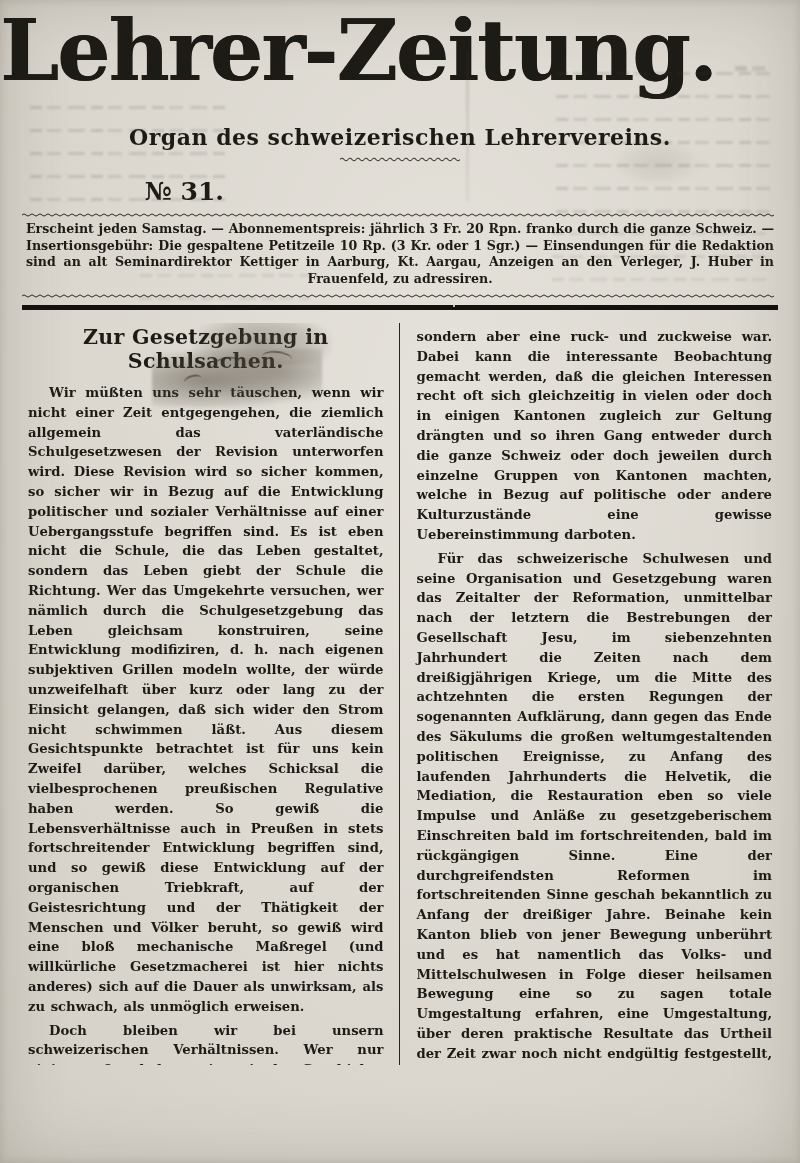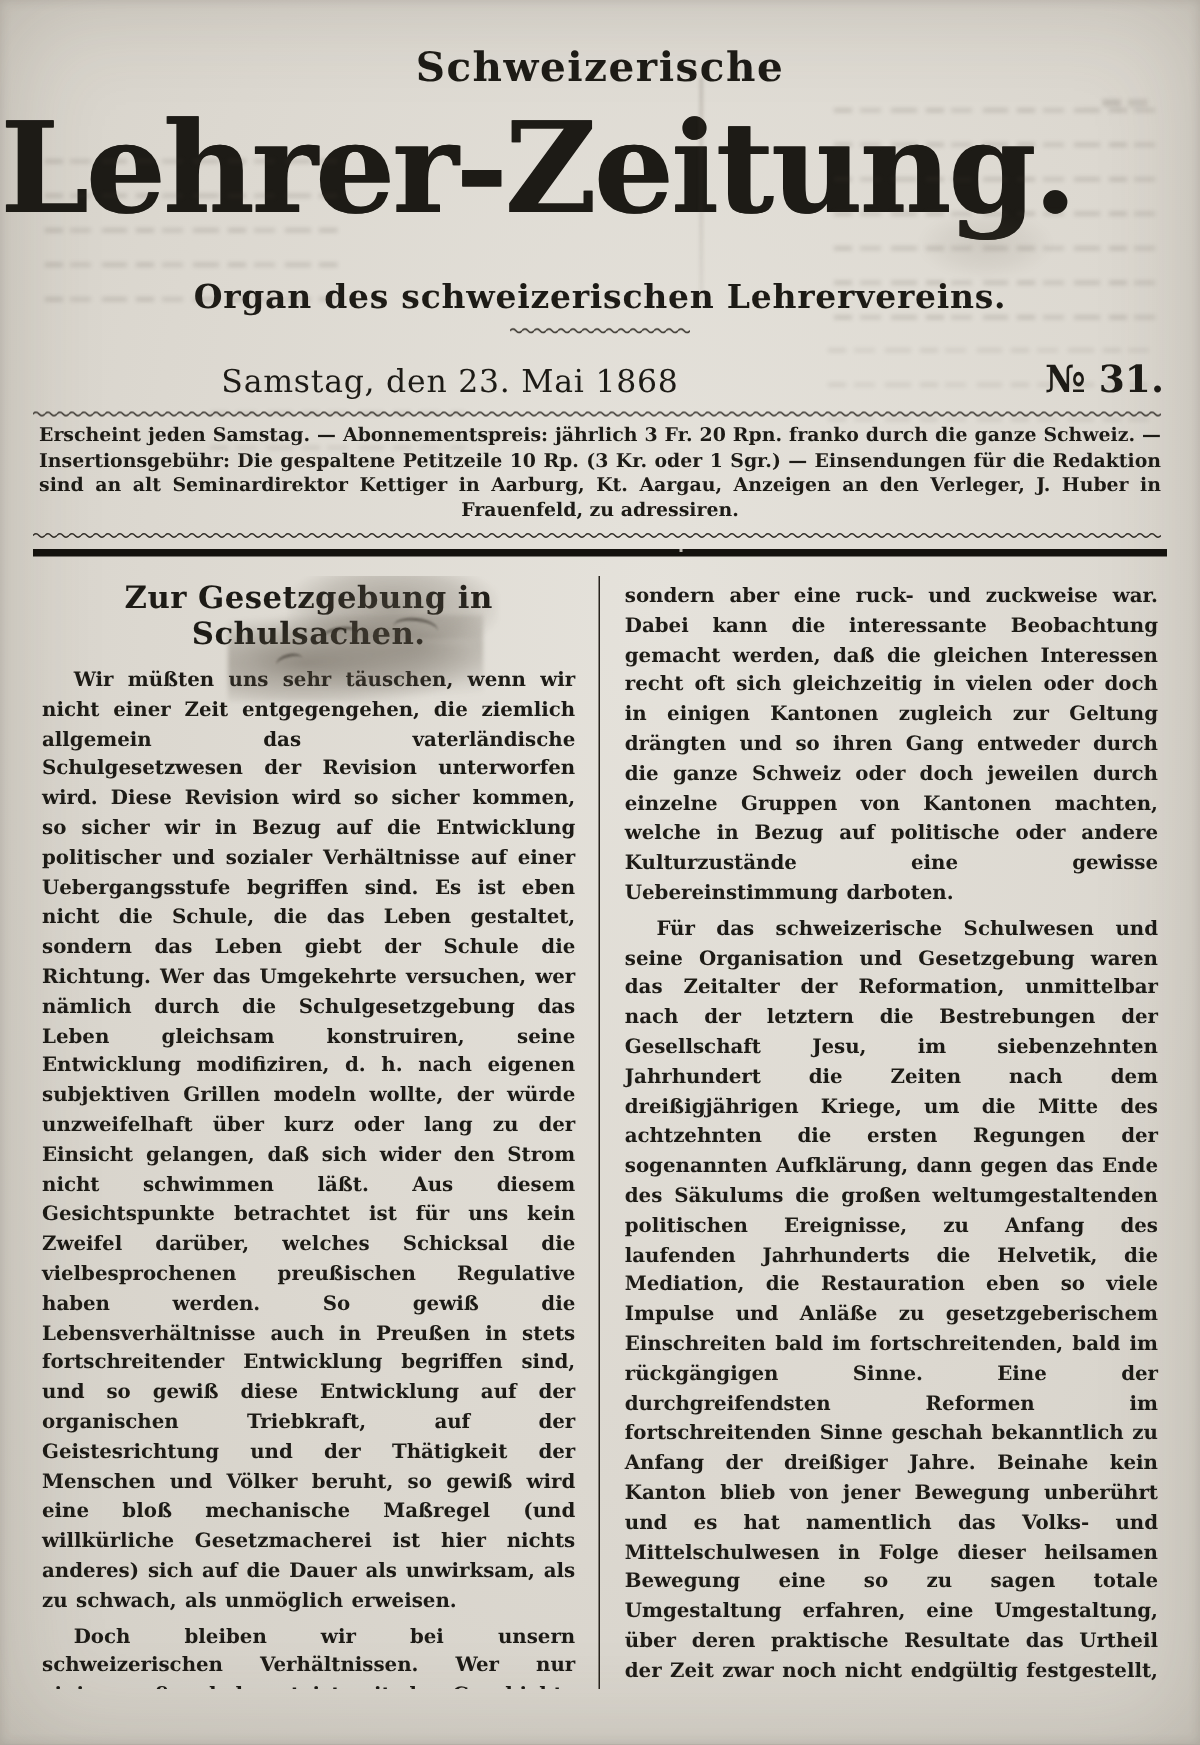--- a/index.html
+++ b/index.html
@@ -143,35 +143,33 @@
       <i></i>
     </div>
   <div class="bleed faint" style="left:140px;top:254px;width:170px;">
       <i></i>
       <i></i>
     </div>
   <div class="crease"></div>
   <div class="stain" style="left:612px;top:140px;width:90px;height:46px;opacity:.25;"></div>
 
   <header>
-    <div class="kicker">Schweizerische</div>
     <div class="title">Lehrer-Zeitung.</div>
     <div class="subtitle">Organ des schweizerischen Lehrervereins.</div>
     <svg class="subtitle-rule" width="120" height="7">
       <defs>
           <pattern id="w0" width="8" height="7" patternUnits="userSpaceOnUse">
         <path d="M0 3.5 Q2 1 4 3.5 T8 3.5" fill="none" stroke="#3a362f" stroke-width="1.1"></path>
       </pattern>
         </defs>
       <rect width="120" height="7" fill="url(#w0)"></rect>
     </svg>
   </header>
 
   <div class="dateline">
-    <span class="dl-date">Samstag, den 23. Mai 1868</span>
     <span class="dl-issue">№ 31.</span>
   </div>
 
   <svg class="wavy" width="752" height="6">
     <defs>
         <pattern id="w1" width="8" height="6" patternUnits="userSpaceOnUse">
       <path d="M0 3 Q2 0.8 4 3 T8 3" fill="none" stroke="#2e2a24" stroke-width="1"></path>
     </pattern>
       </defs>
     <rect width="752" height="6" fill="url(#w1)"></rect>

